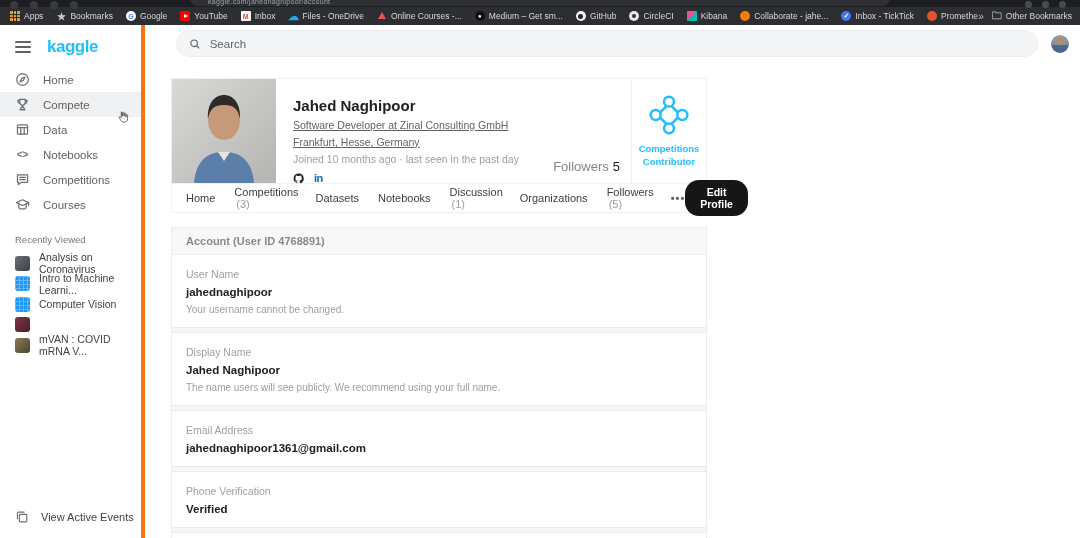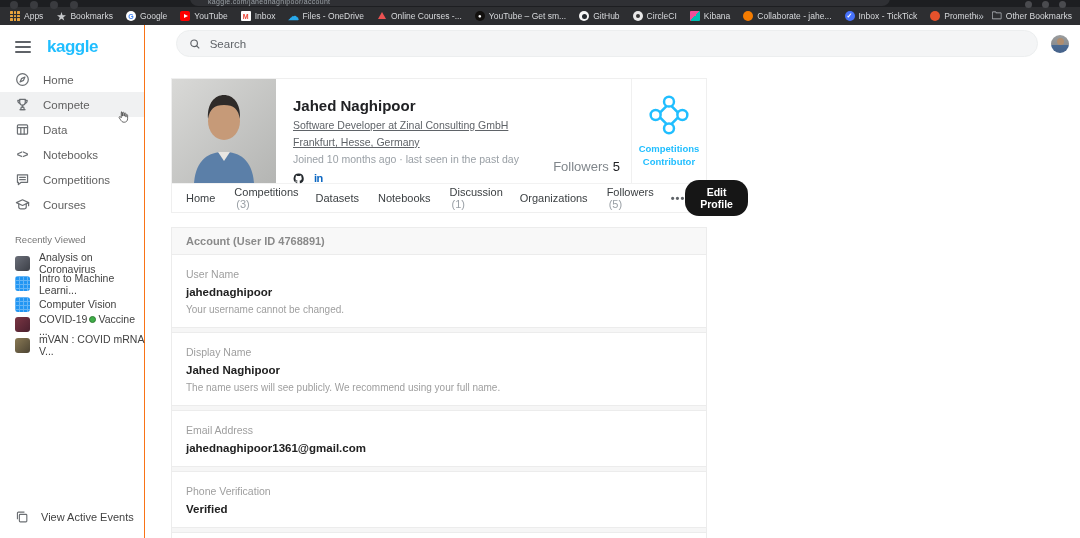--- a/index.html
+++ b/index.html
@@ -48,21 +48,21 @@
   .fav-collab { background:#f57c00; border-radius:50%; }
   .fav-ticktick { background:#4772fa; border-radius:50%; color:#fff; font-size:7px; }
   .fav-prometheus { background:#e6522c; border-radius:50%; }
   .bm-chevrons { color:#bdc1c6; font-size:10px; cursor:pointer; }
   .fav-folder { color:#b8bcc1; font-size:10px; }
 
   
   .app { position:relative; display:flex; height:513px; background:#fff; }
 
   
-  .sidebar { position:relative; width:145px; border-right:1px solid #f97316; flex:0 0 145px; }
+  .sidebar { position:relative; width:145px; border-right:4px solid #f97316; flex:0 0 145px; }
   .side-header { display:flex; align-items:center; gap:16px; padding:12px 0 10px 15px; }
   .hamburger { width:16px; cursor:pointer; }
   .hamburger i { display:block; height:2px; background:#5f6368; margin:3px 0; border-radius:1px; }
   .kaggle-logo { color:#20BEFF; font-size:17px; font-weight:700; letter-spacing:-.5px; cursor:pointer; }
   .nav-item { position:relative; display:flex; align-items:center; gap:13px; height:25px;
               padding-left:15px; color:#616161; font-size:11.5px; cursor:pointer; }
   .nav-item.active { background:#f0f1f2; }
   .nav-item svg { width:15px; height:15px; stroke:#6b6f73; stroke-width:1.3; fill:none;
                   stroke-linecap:round; stroke-linejoin:round; flex:0 0 15px; }
   .nav-code { font-size:10px; font-weight:bold; color:#6b6f73; width:15px; text-align:center; }
@@ -193,21 +193,21 @@
     <span class="bm-item">
       <span class="fav fav-onedrive">☁</span>
       <span>Files - OneDrive</span>
     </span>
     <span class="bm-item">
       <span class="fav fav-udemy"></span>
       <span>Online Courses -...</span>
     </span>
     <span class="bm-item">
       <span class="fav fav-medium">●</span>
-      <span>YouTube – Get sm...</span>
+      <span>Medium – Get sm...</span>
     </span>
     <span class="bm-item">
       <span class="fav fav-github"></span>
       <span>GitHub</span>
     </span>
     <span class="bm-item">
       <span class="fav fav-circleci"></span>
       <span>CircleCI</span>
     </span>
     <span class="bm-item">
@@ -310,23 +310,20 @@
     <div class="recent-item">
       <span class="thumb th-grid"></span>
       <span>Intro to Machine Learni...</span>
     </div>
     <div class="recent-item">
       <span class="thumb th-grid"></span>
       <span>Computer Vision</span>
     </div>
     <div class="recent-item">
       <span class="thumb th-covid"></span>
-      <span>
-        <span>COVID-19</span><span class="green-dot"></span><span>Vaccine ...</span>
-      </span>
     </div>
     <div class="recent-item">
       <span class="thumb th-mrna"></span>
       <span>mVAN : COVID mRNA V...</span>
     </div>
 
     <div class="side-footer">
       <svg viewBox="0 0 16 16">
         <rect x="5" y="5" width="8.5" height="8.5" rx="1"></rect>
           <path d="M2.8 10.5v-7a1 1 0 0 1 1-1h7"></path>

